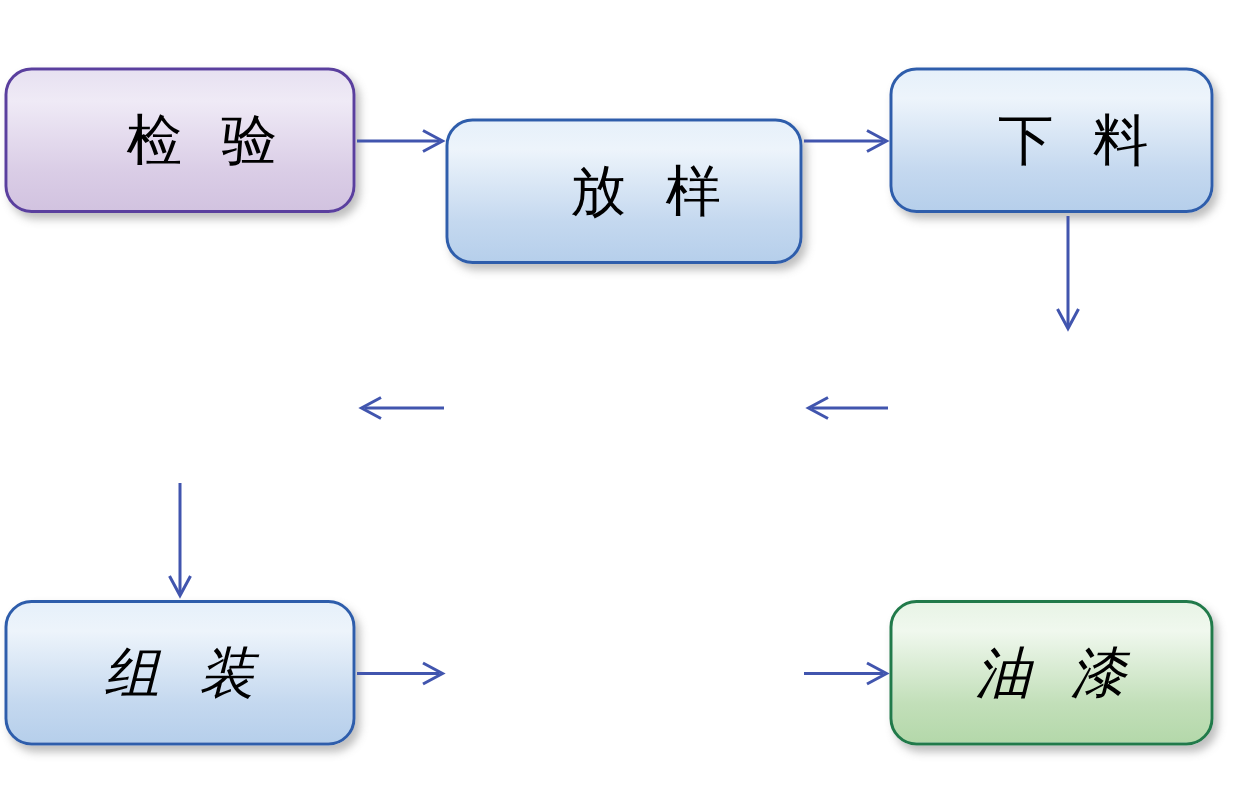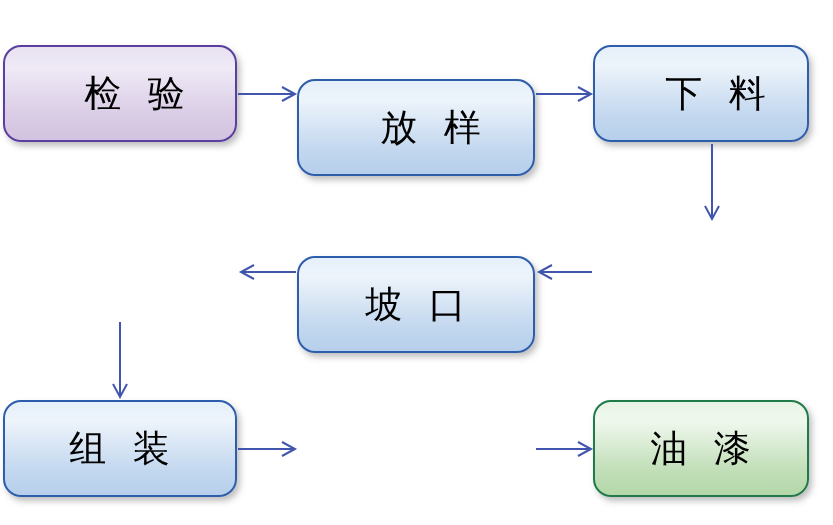--- a/index.html
+++ b/index.html
@@ -41,21 +41,21 @@
     border: 2.5px solid #2e5dab;
     background: linear-gradient(180deg, #e6f0fa 0%, #edf4fb 20%, #c4d8ef 72%, #b6cfeb 100%);
   }
   .style-green {
     border: 2.5px solid #217a4a;
     background: linear-gradient(180deg, #e8f4e6 0%, #f0f8ee 20%, #c2dfb9 72%, #b4d8aa 100%);
   }
   
   .row-1 { top: 45px; padding-left: 30px; }
   .row-2 { top: 222px; }
-  .row-3 { top: 400px; }
+  .row-3 { top: 400px; font-style: italic; }
   .col-1 { left: 3px;   width: 234px; }
   .col-2 { left: 297px; width: 238px; margin-top: 34px; }
   .col-3 { left: 593px; width: 216px; }
 
   .arrow-layer {
     position: absolute;
     left: 0; top: 0;
     width: 833px;
     height: 525px;
     pointer-events: none;
@@ -74,23 +74,20 @@
   <div class="node style-purple row-1 col-1">
     <span class="node-label">检 验</span>
   </div>
   <div class="node style-blue row-1 col-2">
     <span class="node-label">放 样</span>
   </div>
   <div class="node style-blue row-1 col-3">
     <span class="node-label">下 料</span>
   </div>
 
-  <div class="node style-blue row-2 col-2">
-    <span class="node-label">坡 口</span>
-  </div>
 
   <div class="node style-blue row-3 col-1">
     <span class="node-label">组 装</span>
   </div>
   <div class="node style-green row-3 col-3">
     <span class="node-label">油 漆</span>
   </div>
 
   <svg class="arrow-layer" viewBox="0 0 833 525" xmlns="http://www.w3.org/2000/svg">
 

